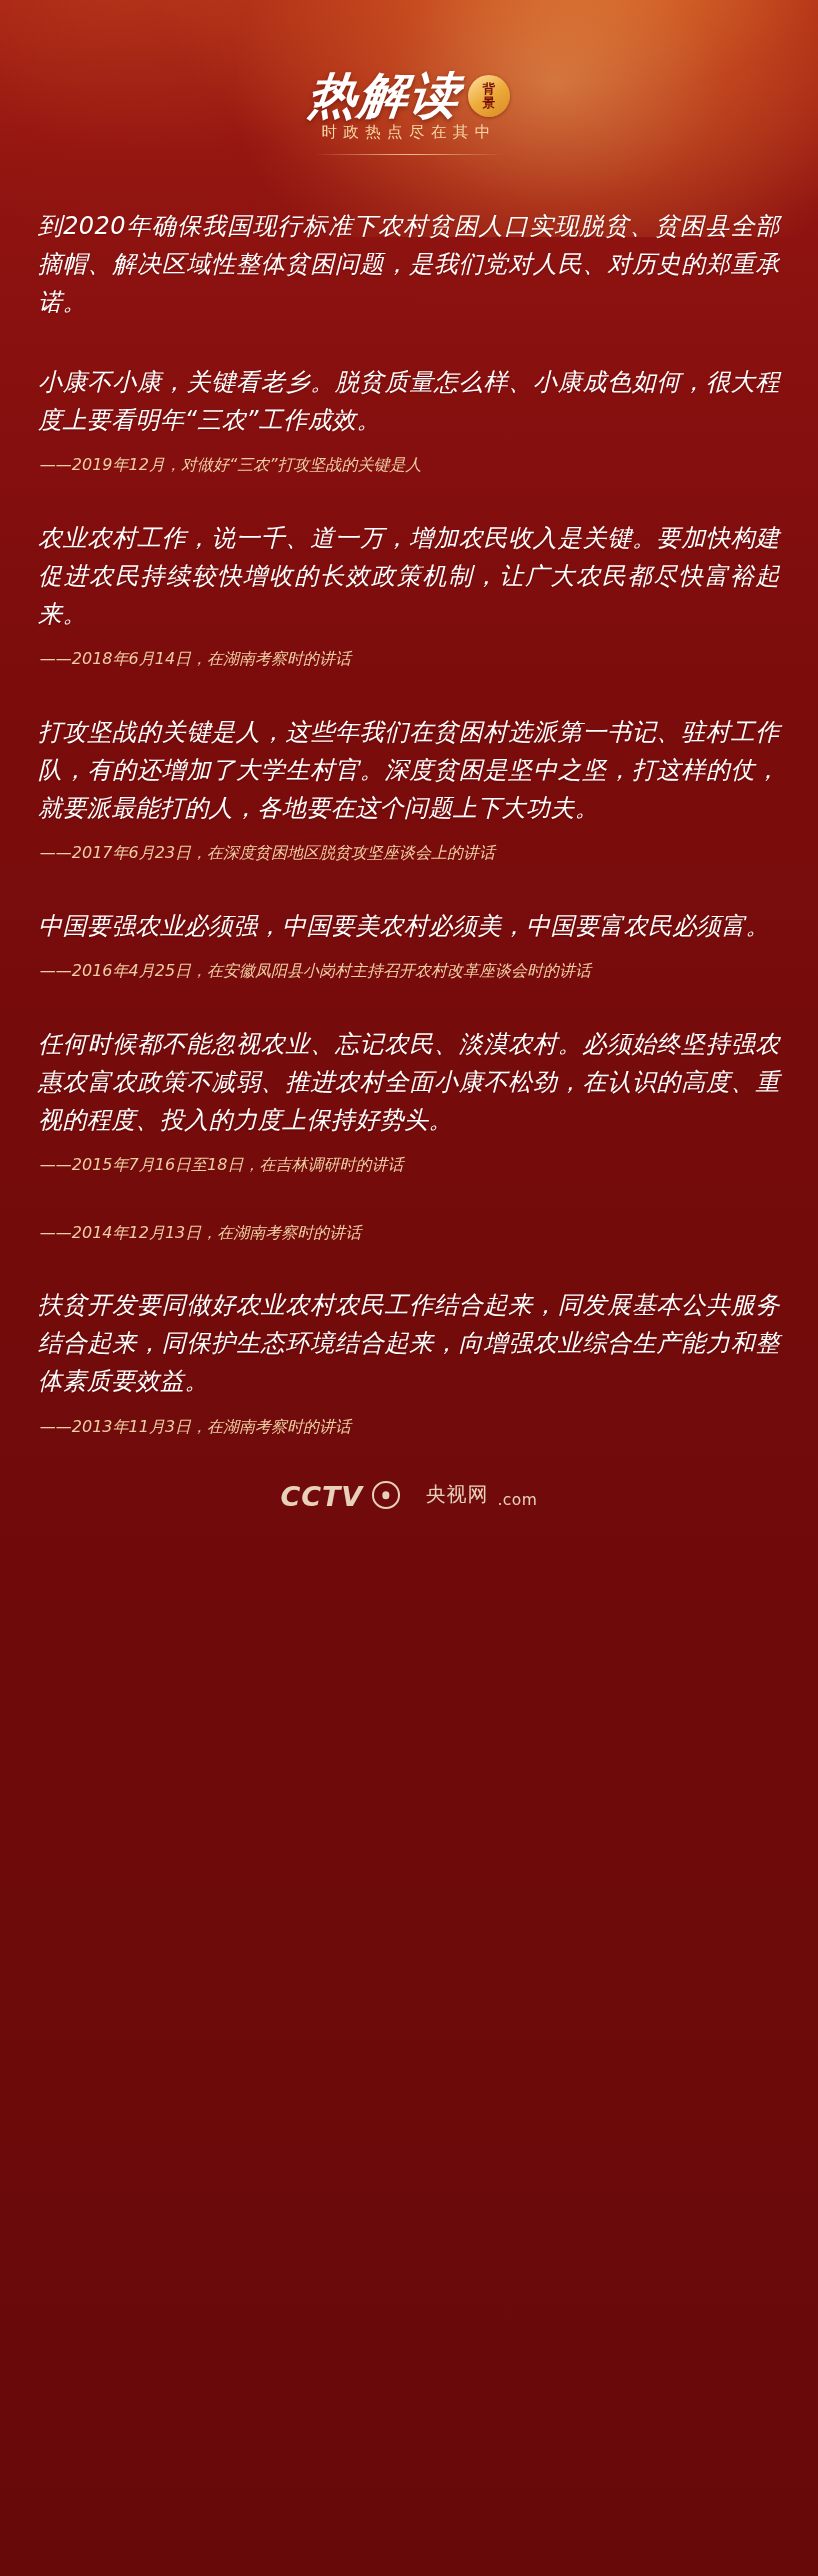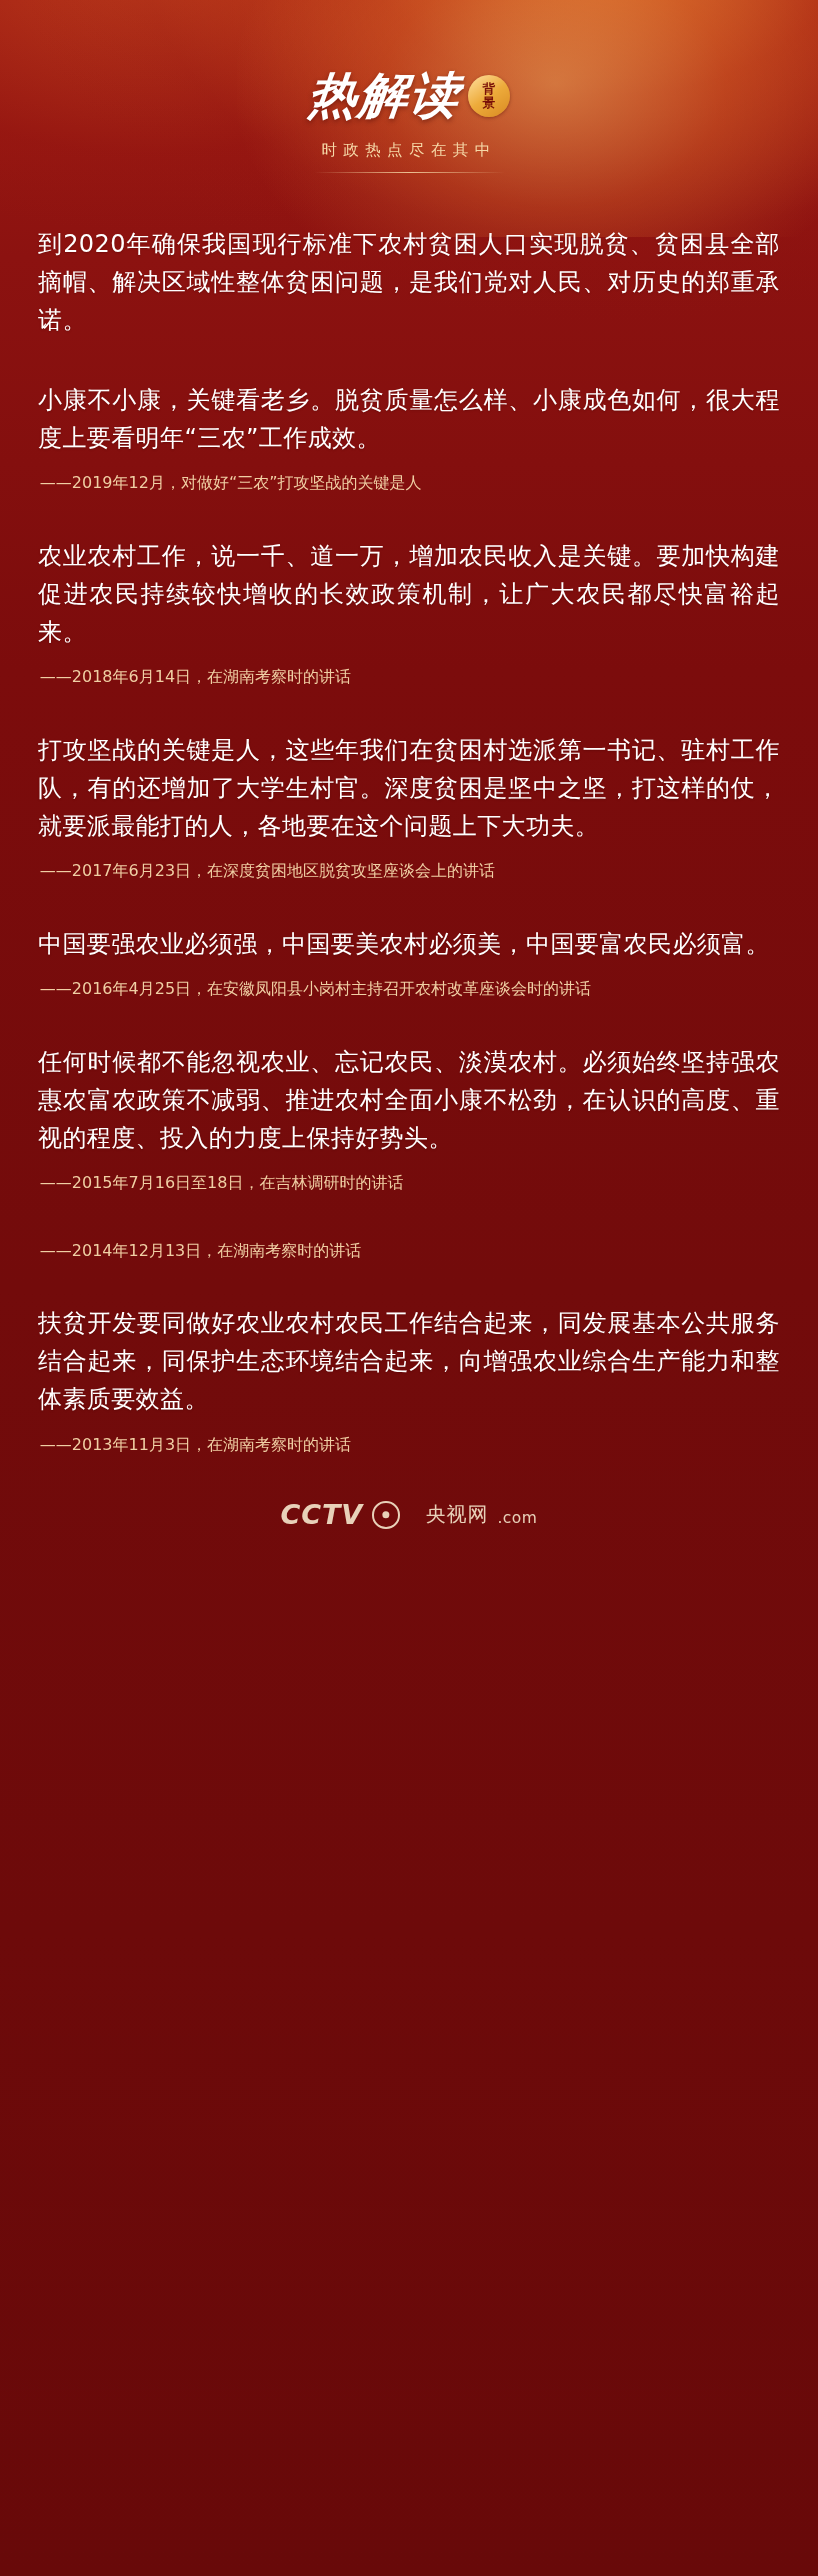--- a/index.html
+++ b/index.html
@@ -70,40 +70,41 @@
     box-shadow: 0 0.9px 3.6px rgba(60,0,0,0.4);
   }
   .logo-badge span {
     display: block;
     font-family: "DejaVu Sans", sans-serif;
     font-weight: bold;
     font-size: 12.7px;
     letter-spacing: 0;
   }
   .logo-sub {
-    margin-top: 20px;
+    margin-top: 2px;
     color: #f6d9a8;
     font-size: 15.5px;
     letter-spacing: 6.4px;
     font-family: "DejaVu Sans", sans-serif;
   }
   .logo-rule {
     width: 191px;
     height: 0.9px;
     background: linear-gradient(90deg, rgba(246,217,168,0) 0%, rgba(246,217,168,0.85) 50%, rgba(246,217,168,0) 100%);
     margin: 11px auto 0;
   }
 
   
   .content {
     position: relative;
     padding: 53px 38px 0 38px;
   }
   .quote {
     margin-bottom: 42px;
+    font-style: italic;
   }
   .quote-text {
     color: #ffffff;
     font-size: 24px;
     line-height: 1.58;
     letter-spacing: 0.4px;
     font-family: "DejaVu Sans", sans-serif;
     text-align: justify;
     text-shadow: 0 0.9px 1.8px rgba(70,0,0,0.35);
   }
@@ -118,21 +119,20 @@
 
   
   .footer {
     position: relative;
     margin-top: 23.6px;
     padding-bottom: 53px;
     text-align: center;
   }
   .footer-logo {
     display: inline-flex;
-    align-items: center;
     gap: 9px;
     opacity: 0.92;
   }
   .footer-cctv {
     font-family: "DejaVu Sans", sans-serif;
     font-weight: bold;
     font-style: italic;
     font-size: 27px;
     color: #f3e2c8;
     letter-spacing: 0.9px;

